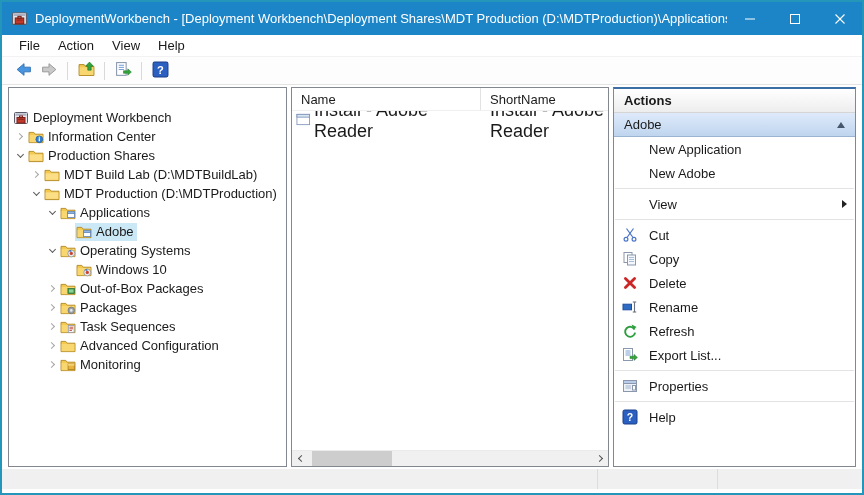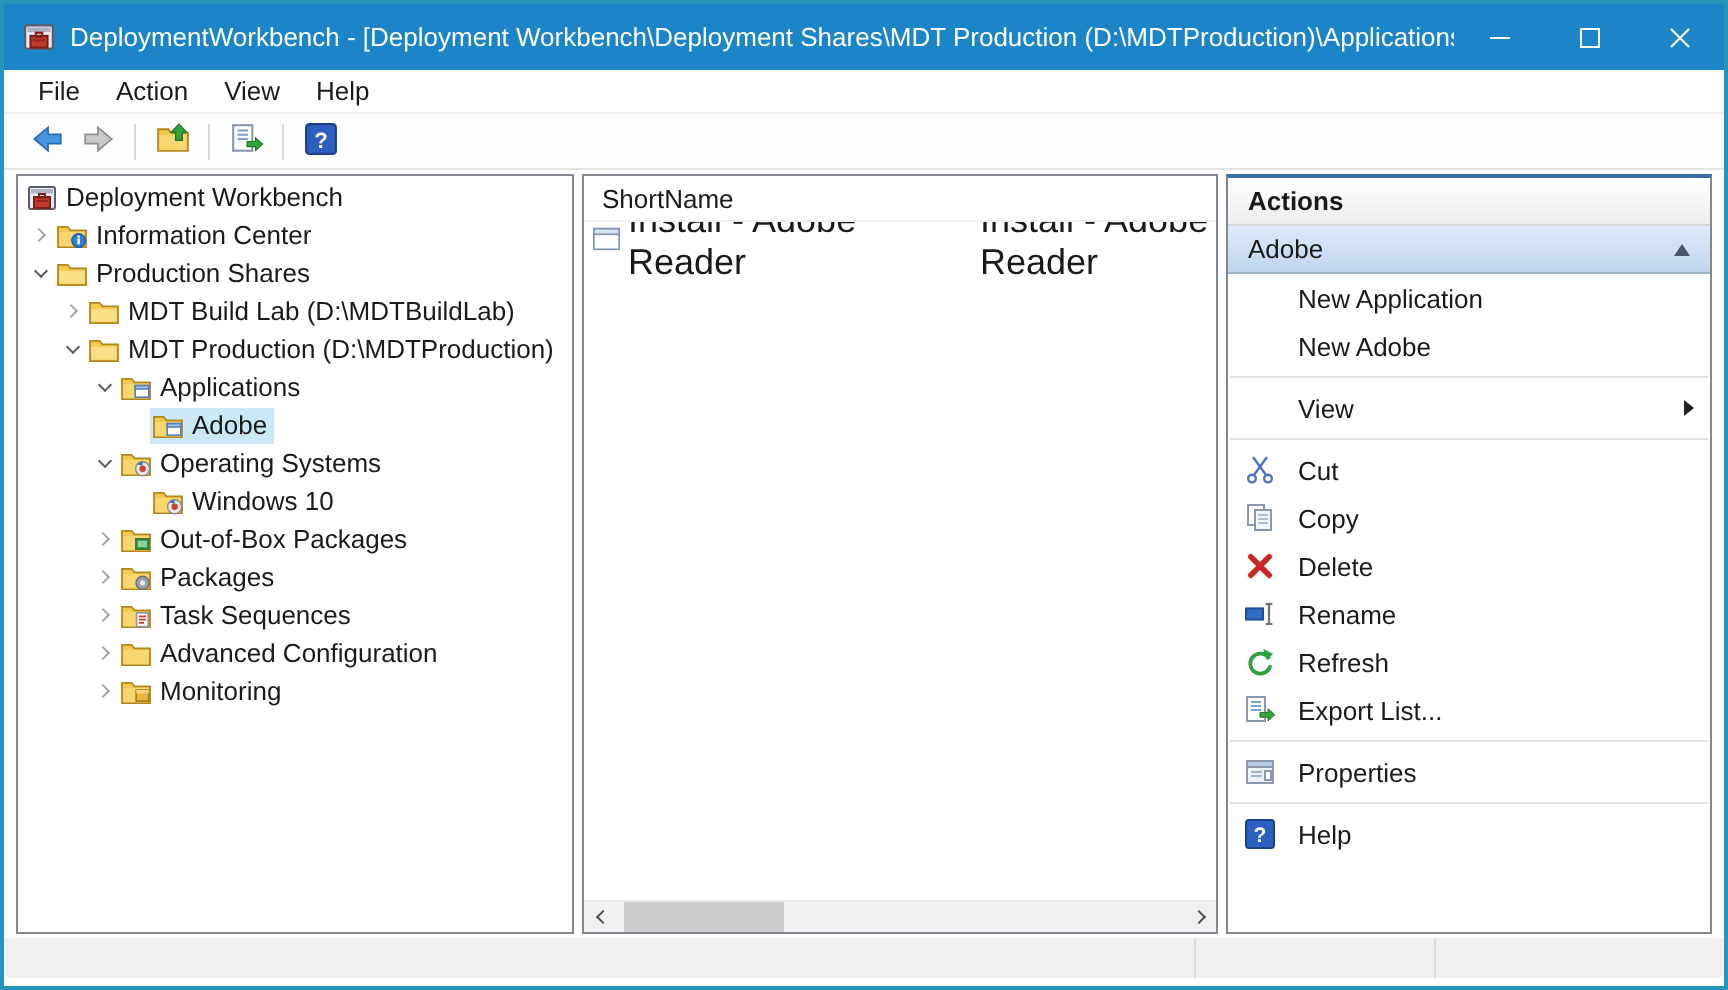--- a/index.html
+++ b/index.html
@@ -36,21 +36,21 @@
     height:28px; background:#fdfdfd; display:flex; align-items:center;
     padding-left:8px; border-bottom:1px solid #e4e4e4;
   }
   .tool-btn{ width:26px; height:24px; display:flex; align-items:center; justify-content:center; }
   .tool-btn svg{ width:17px; height:17px; }
   .tool-sep{ width:1px; height:18px; background:#d9d9d9; margin:0 5px; }
 
   
   .content{ display:flex; gap:4px; padding:2px 6px 0 6px; height:382px; }
   .pane{ background:#fff; border:1px solid #828790; overflow:hidden; }
-  .tree-pane{ width:279px; padding-top:1px; }
+  .tree-pane{ width:279px; padding-top:20px; }
   .list-pane{ flex:1; display:flex; flex-direction:column; }
   .actions-pane{ width:243px; display:flex; flex-direction:column; border-top:2px solid #3a6ea5; }
 
   
   .tree-row{ height:19px; display:flex; align-items:center; white-space:nowrap; }
   .chev-box{ width:14px; height:14px; flex:0 0 auto; display:flex; align-items:center; justify-content:center; }
   .chev{ width:5px; height:5px; border-right:1.4px solid #a6a6a6; border-bottom:1.4px solid #a6a6a6; }
   .chev.collapsed{ transform:rotate(-45deg); margin-right:2px; }
   .chev.expanded{ border-color:#5a5a5a; transform:rotate(45deg); margin-bottom:2px; }
   .tree-icon{ width:16px; height:16px; flex:0 0 auto; }
@@ -406,20 +406,21 @@
                 <rect x="8.1" y="7" width="6.2" height="1.7" fill="#f6d27a"></rect>
               </svg>
             </span>
             <span class="tree-label">Monitoring</span>
           </span>
         </div>
       </div>
 
     <div class="pane list-pane">
       <div class="list-header">
+        <div class="col col-name">Name</div>
         <div class="col col-short">ShortName</div>
       </div>
       <div class="list-body">
           <div class="list-row">
             <div class="cell cell-name">
               <span><svg viewBox="0 0 16 16">
                   <rect x="1" y="2.5" width="13.5" height="11" fill="#fff" stroke="#7d93b8" stroke-width="0.9"></rect>
                   <rect x="1" y="2.5" width="13.5" height="3" fill="#d7e4f2" stroke="#7d93b8" stroke-width="0.9"></rect>
                 </svg></span>
               <span>Install - Adobe Reader</span>

